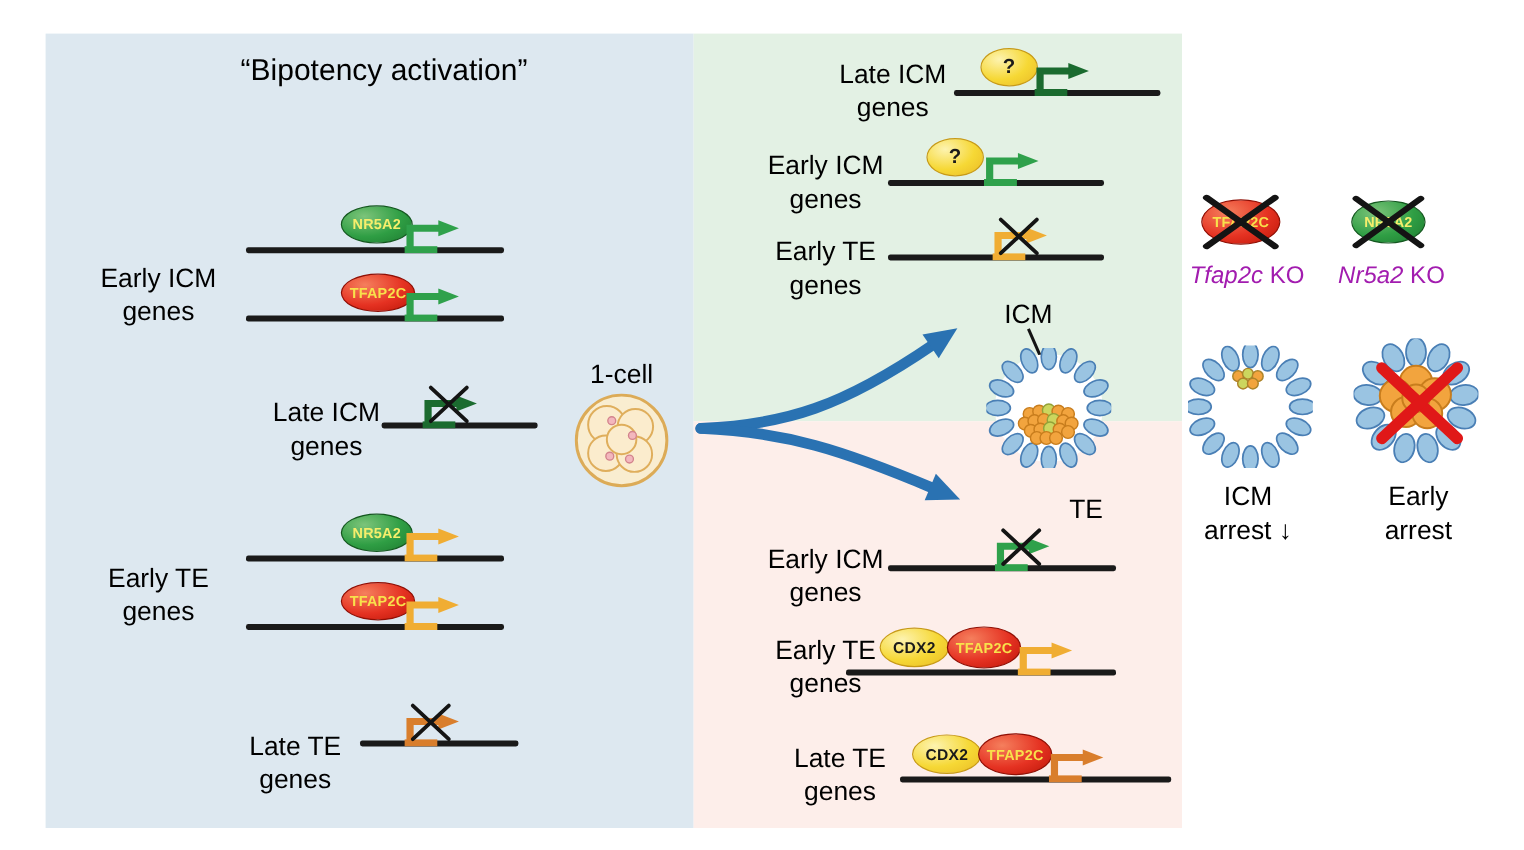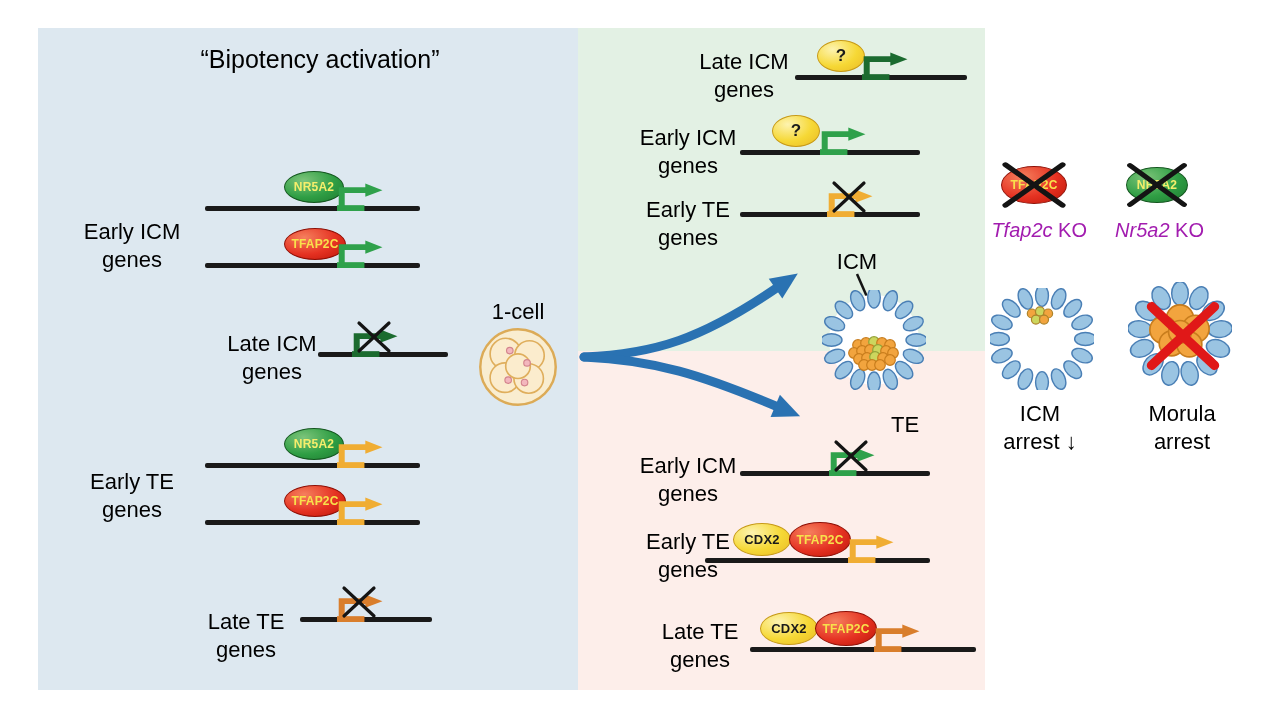--- a/index.html
+++ b/index.html
@@ -325,17 +325,17 @@
         <circle cx="65" cy="45" r="13" fill="#f2a43e" stroke="#c87d1d" stroke-width="1.6"></circle>
         <circle cx="42" cy="59" r="12" fill="#f2a43e" stroke="#c87d1d" stroke-width="1.6"></circle>
         <circle cx="59" cy="60" r="12" fill="#f2a43e" stroke="#c87d1d" stroke-width="1.6"></circle>
         <circle cx="50" cy="48" r="11" fill="#f2a43e" stroke="#c87d1d" stroke-width="1.6"></circle>
       </svg></div>
   <div class="xmark" style="left:1141px;top:294px;width:84px;height:84px;"><svg viewBox="0 0 40 40" preserveAspectRatio="none" width="100%" height="100%">
         <line x1="5" y1="6" x2="35" y2="34" stroke="#e01818" stroke-width="4.5" stroke-linecap="round"></line>
         <line x1="35" y1="6" x2="5" y2="34" stroke="#e01818" stroke-width="4.5" stroke-linecap="round"></line>
       </svg></div>
   <div class="label" style="left:1130px;top:400px;width:104px;">
-    <div>Morula</div>
+    <div>Early</div>
     <div>arrest</div>
   </div>
 
 </div>
 
 </body></html>

